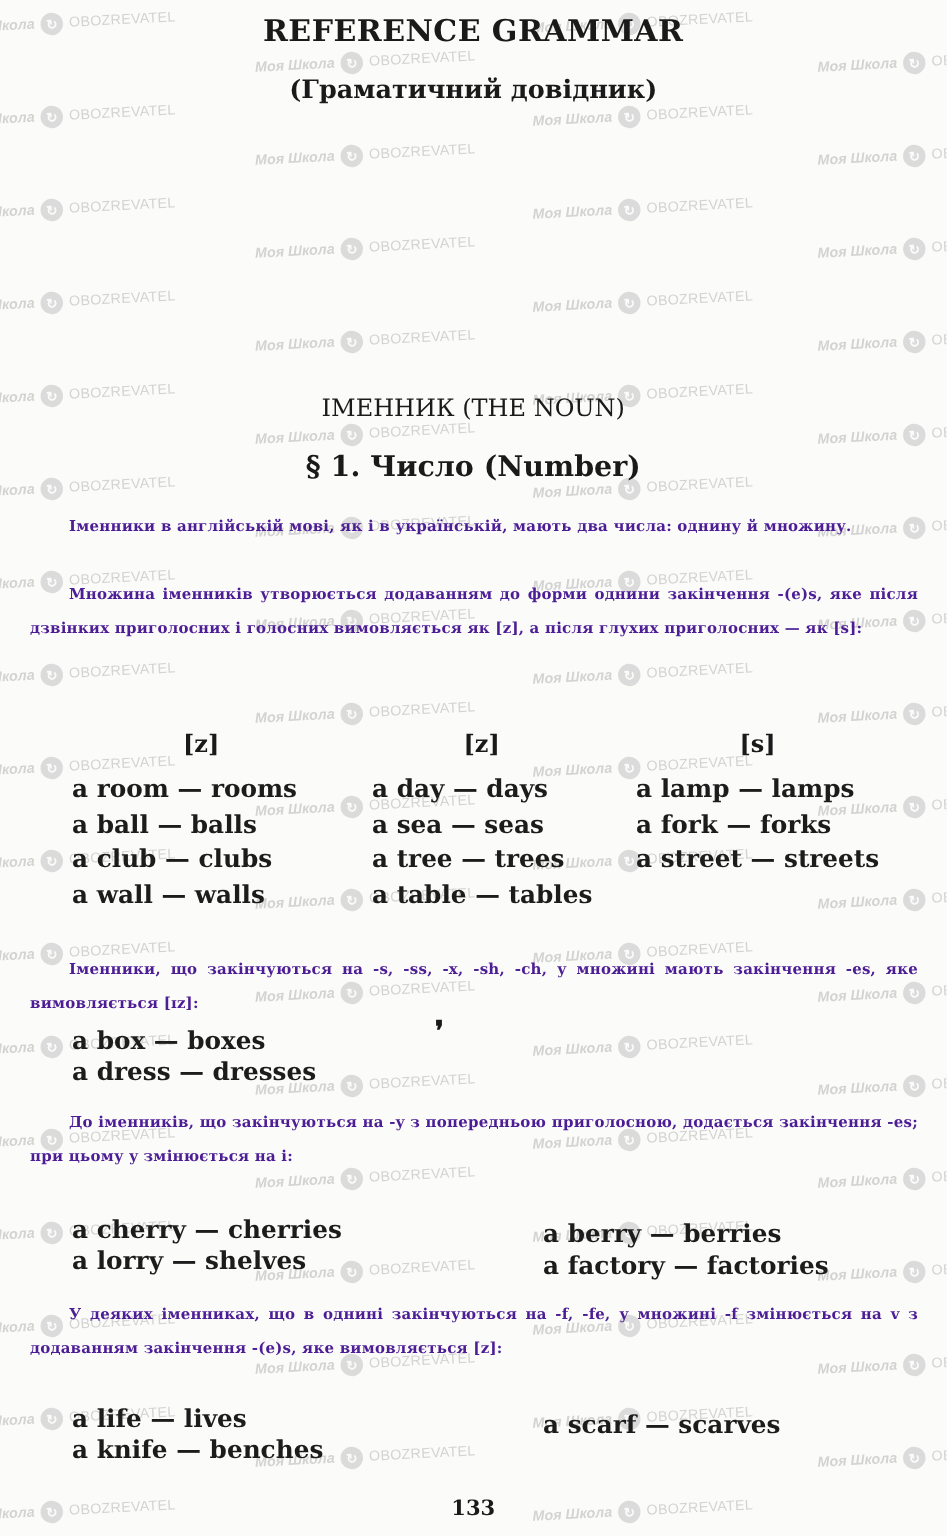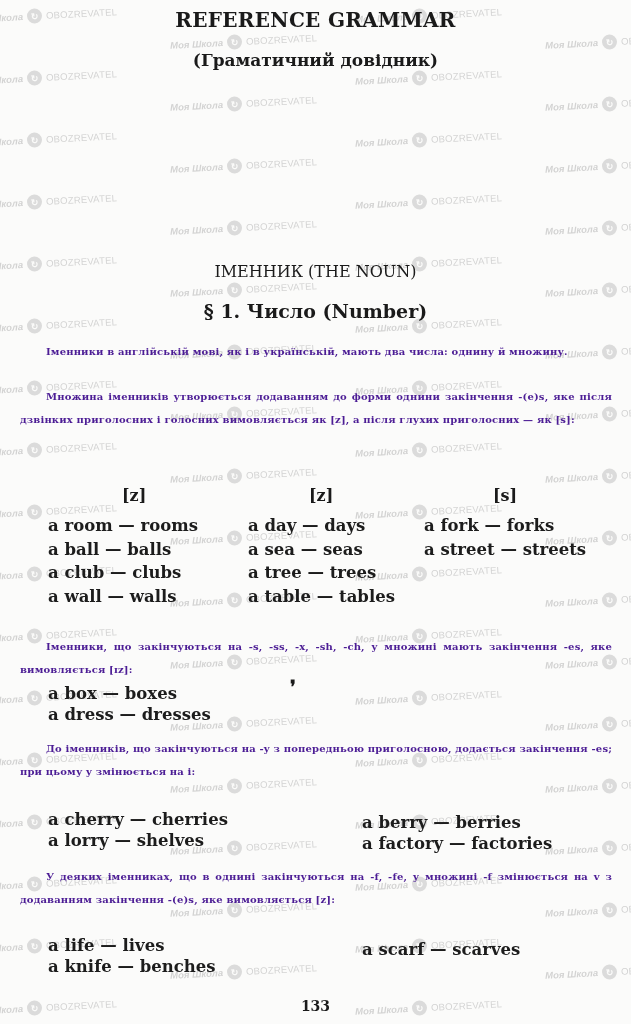--- a/index.html
+++ b/index.html
@@ -414,20 +414,21 @@
     <div>a club — clubs</div>
     <div>a wall — walls</div>
   </div>
   <div class="ex" style="left:248px; top:514px;">
     <div>a day — days</div>
     <div>a sea — seas</div>
     <div>a tree — trees</div>
     <div>a table — tables</div>
   </div>
   <div class="ex" style="left:424px; top:514px;">
+    <div>a lamp — lamps</div>
     <div>a fork — forks</div>
     <div>a street — streets</div>
   </div>
 
   <div class="para" style="top:636px;"><span class="indent"></span><span>Іменники, що закінчуються на -s, -ss, -x, -sh, -ch, у множині мають закінчення -es, яке вимовляється [ɪz]:</span></div>
 
   <div class="ex" style="left:48px; top:682px;">
     <div style="height:21px">a box — boxes</div>
     <div style="height:21px">a dress — dresses</div>
   </div>

